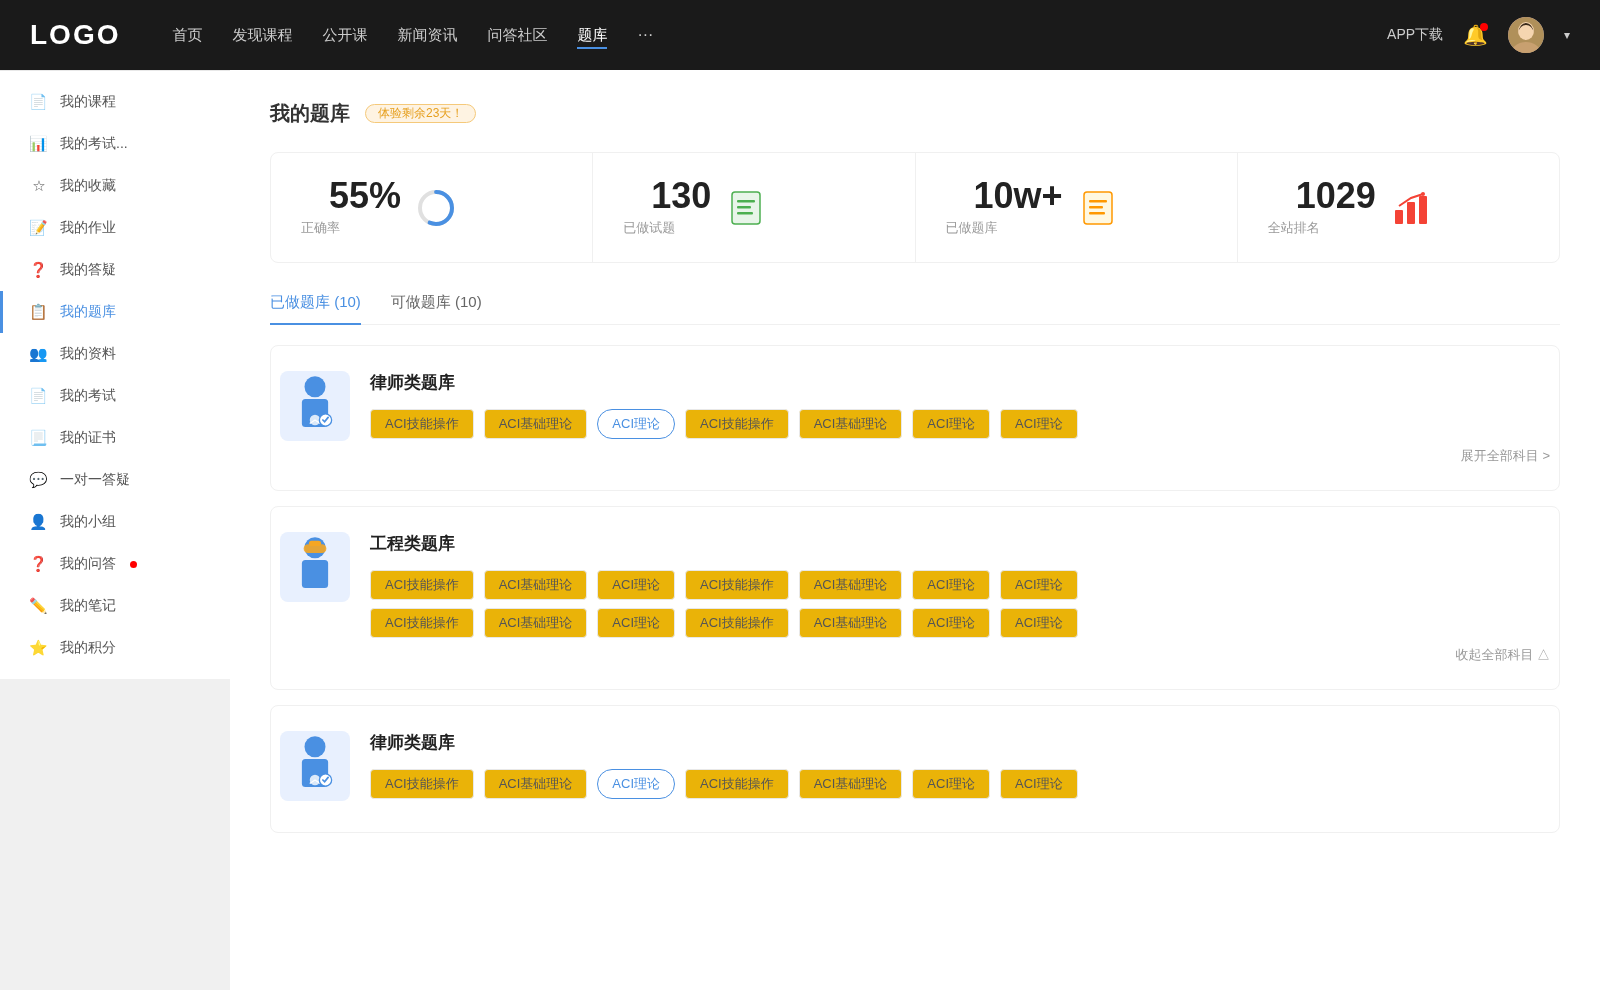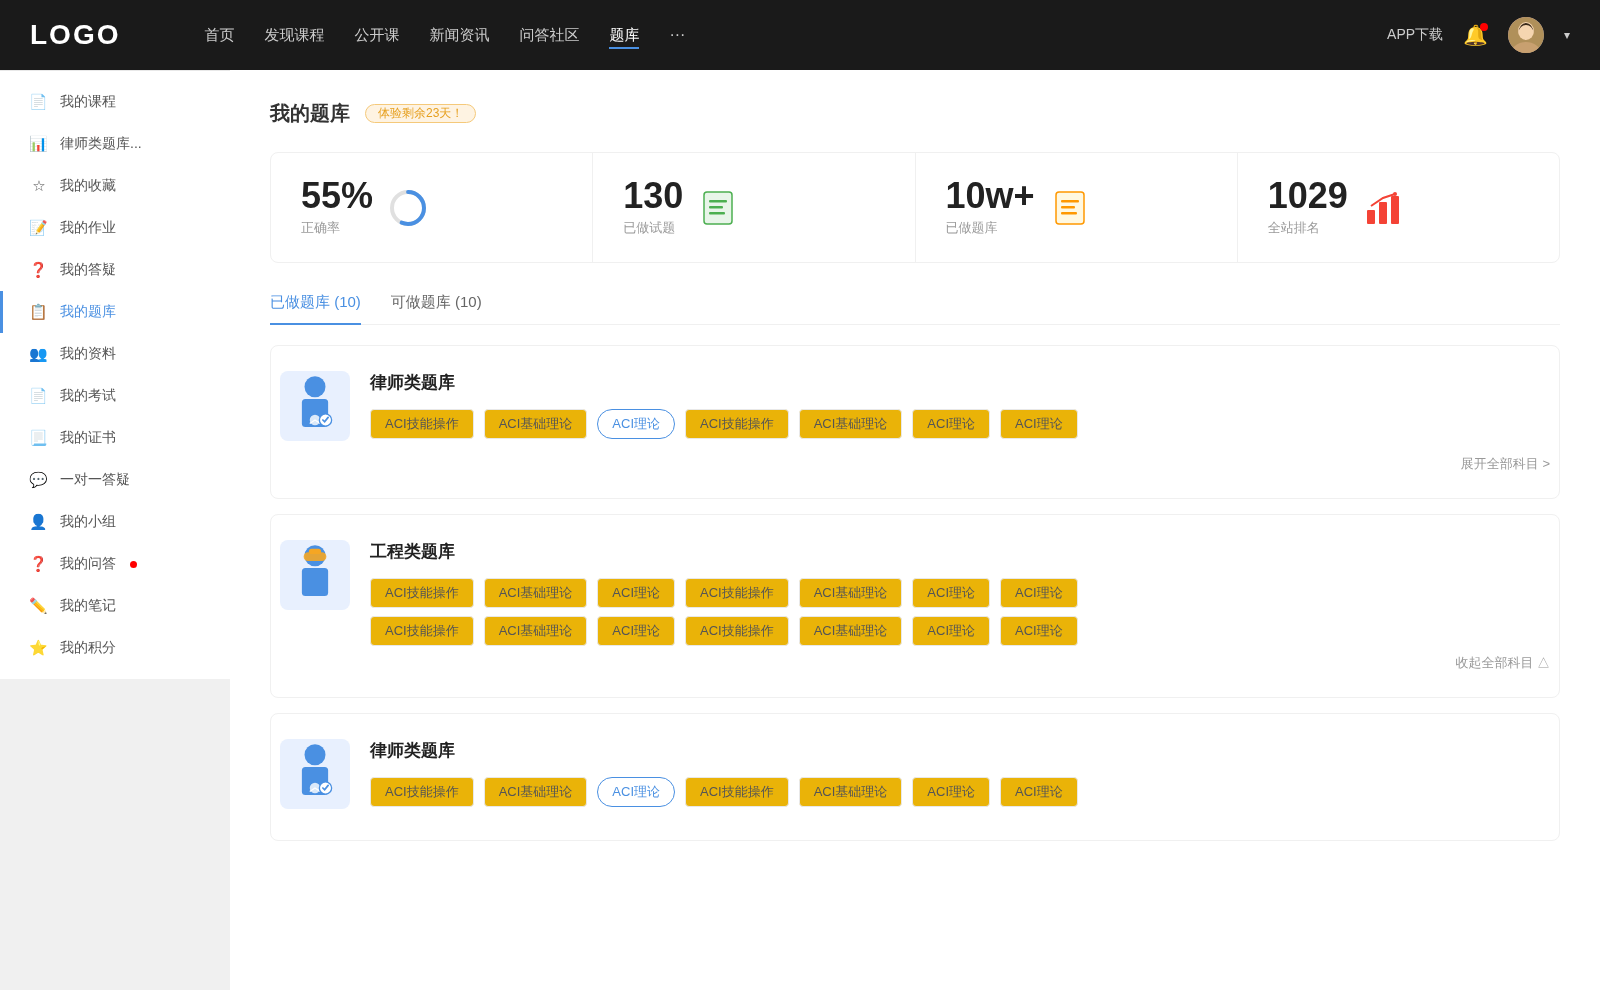--- a/index.html
+++ b/index.html
@@ -5,21 +5,21 @@
     * { margin: 0; padding: 0; box-sizing: border-box; }
     body { font-family: 'PingFang SC', 'Microsoft YaHei', sans-serif; background: #f5f5f5; width: 1600px; height: 990px; overflow: hidden; }
 
     
     .navbar {
       background: #1a1a1a;
       height: 70px;
       display: flex;
       align-items: center;
       padding: 0 30px;
-      gap: 64px;
+      gap: 32px;
     }
     .navbar-logo {
       color: white;
       font-size: 28px;
       font-weight: bold;
       letter-spacing: 2px;
       margin-right: 20px;
     }
     .navbar-nav {
       display: flex;
@@ -213,20 +213,21 @@
       gap: 15px;
       border-right: 1px solid #f0f0f0;
     }
     .stat-item:last-child { border-right: none; }
     .stat-text { }
     .stat-value {
       font-size: 36px;
       font-weight: 600;
       color: #222;
       line-height: 1;
+      margin-left: 28px;
     }
     .stat-label {
       font-size: 13px;
       color: #999;
       margin-top: 5px;
     }
     .stat-icon {
       width: 40px; height: 40px;
       display: flex; align-items: center; justify-content: center;
       font-size: 24px;
@@ -302,21 +303,21 @@
       border: 1px solid #4a90e2;
       color: #4a90e2;
       background: white;
       border-radius: 15px;
     }
     .expand-link {
       text-align: right;
       font-size: 13px;
       color: #999;
       cursor: pointer;
-      margin-top: 16px;
+      margin-top: 8px;
     }
     .collapse-link {
       text-align: right;
       font-size: 13px;
       color: #999;
       cursor: pointer;
       margin-top: 5px;
     }
   </style>
 </head>
@@ -357,21 +358,21 @@
 
   <aside class="sidebar">
     <div class="sidebar-divider"></div>
     <div class="sidebar-menu">
       <div class="sidebar-item">
         <span class="sidebar-icon">📄</span>
         <span>我的课程</span>
       </div>
       <div class="sidebar-item">
         <span class="sidebar-icon">📊</span>
-        <span>律师类题库...</span>
+        <span>我的考试...</span>
       </div>
       <div class="sidebar-item">
         <span class="sidebar-icon">☆</span>
         <span>我的收藏</span>
       </div>
       <div class="sidebar-item">
         <span class="sidebar-icon">📝</span>
         <span>我的作业</span>
       </div>
       <div class="sidebar-item">

